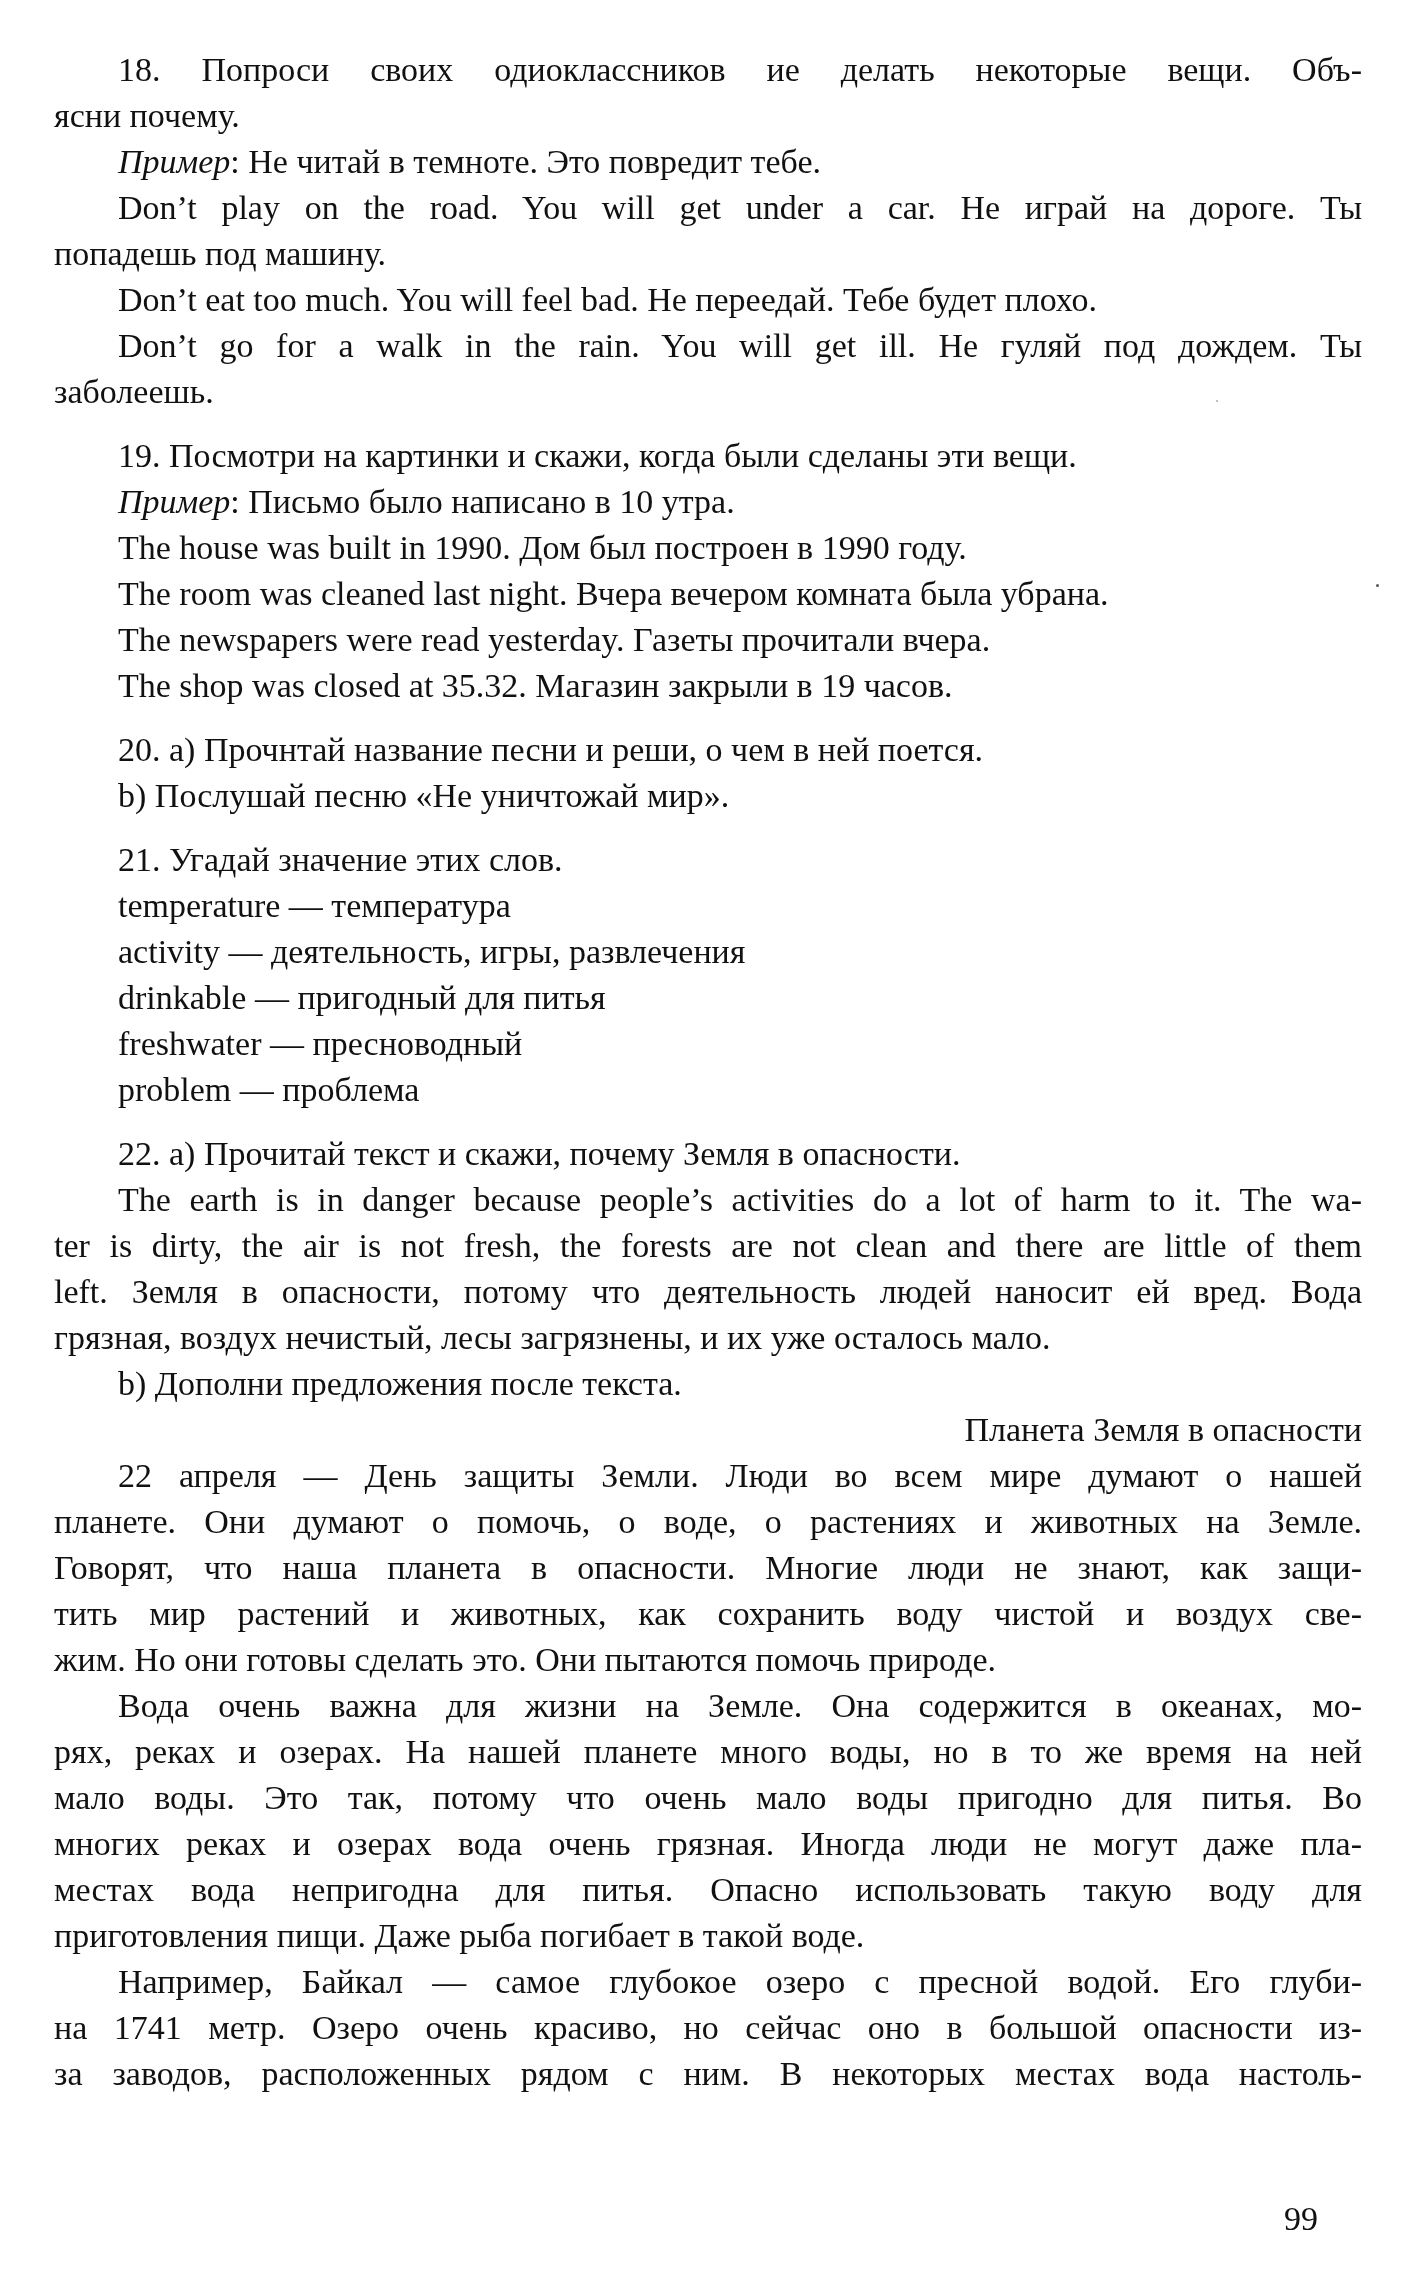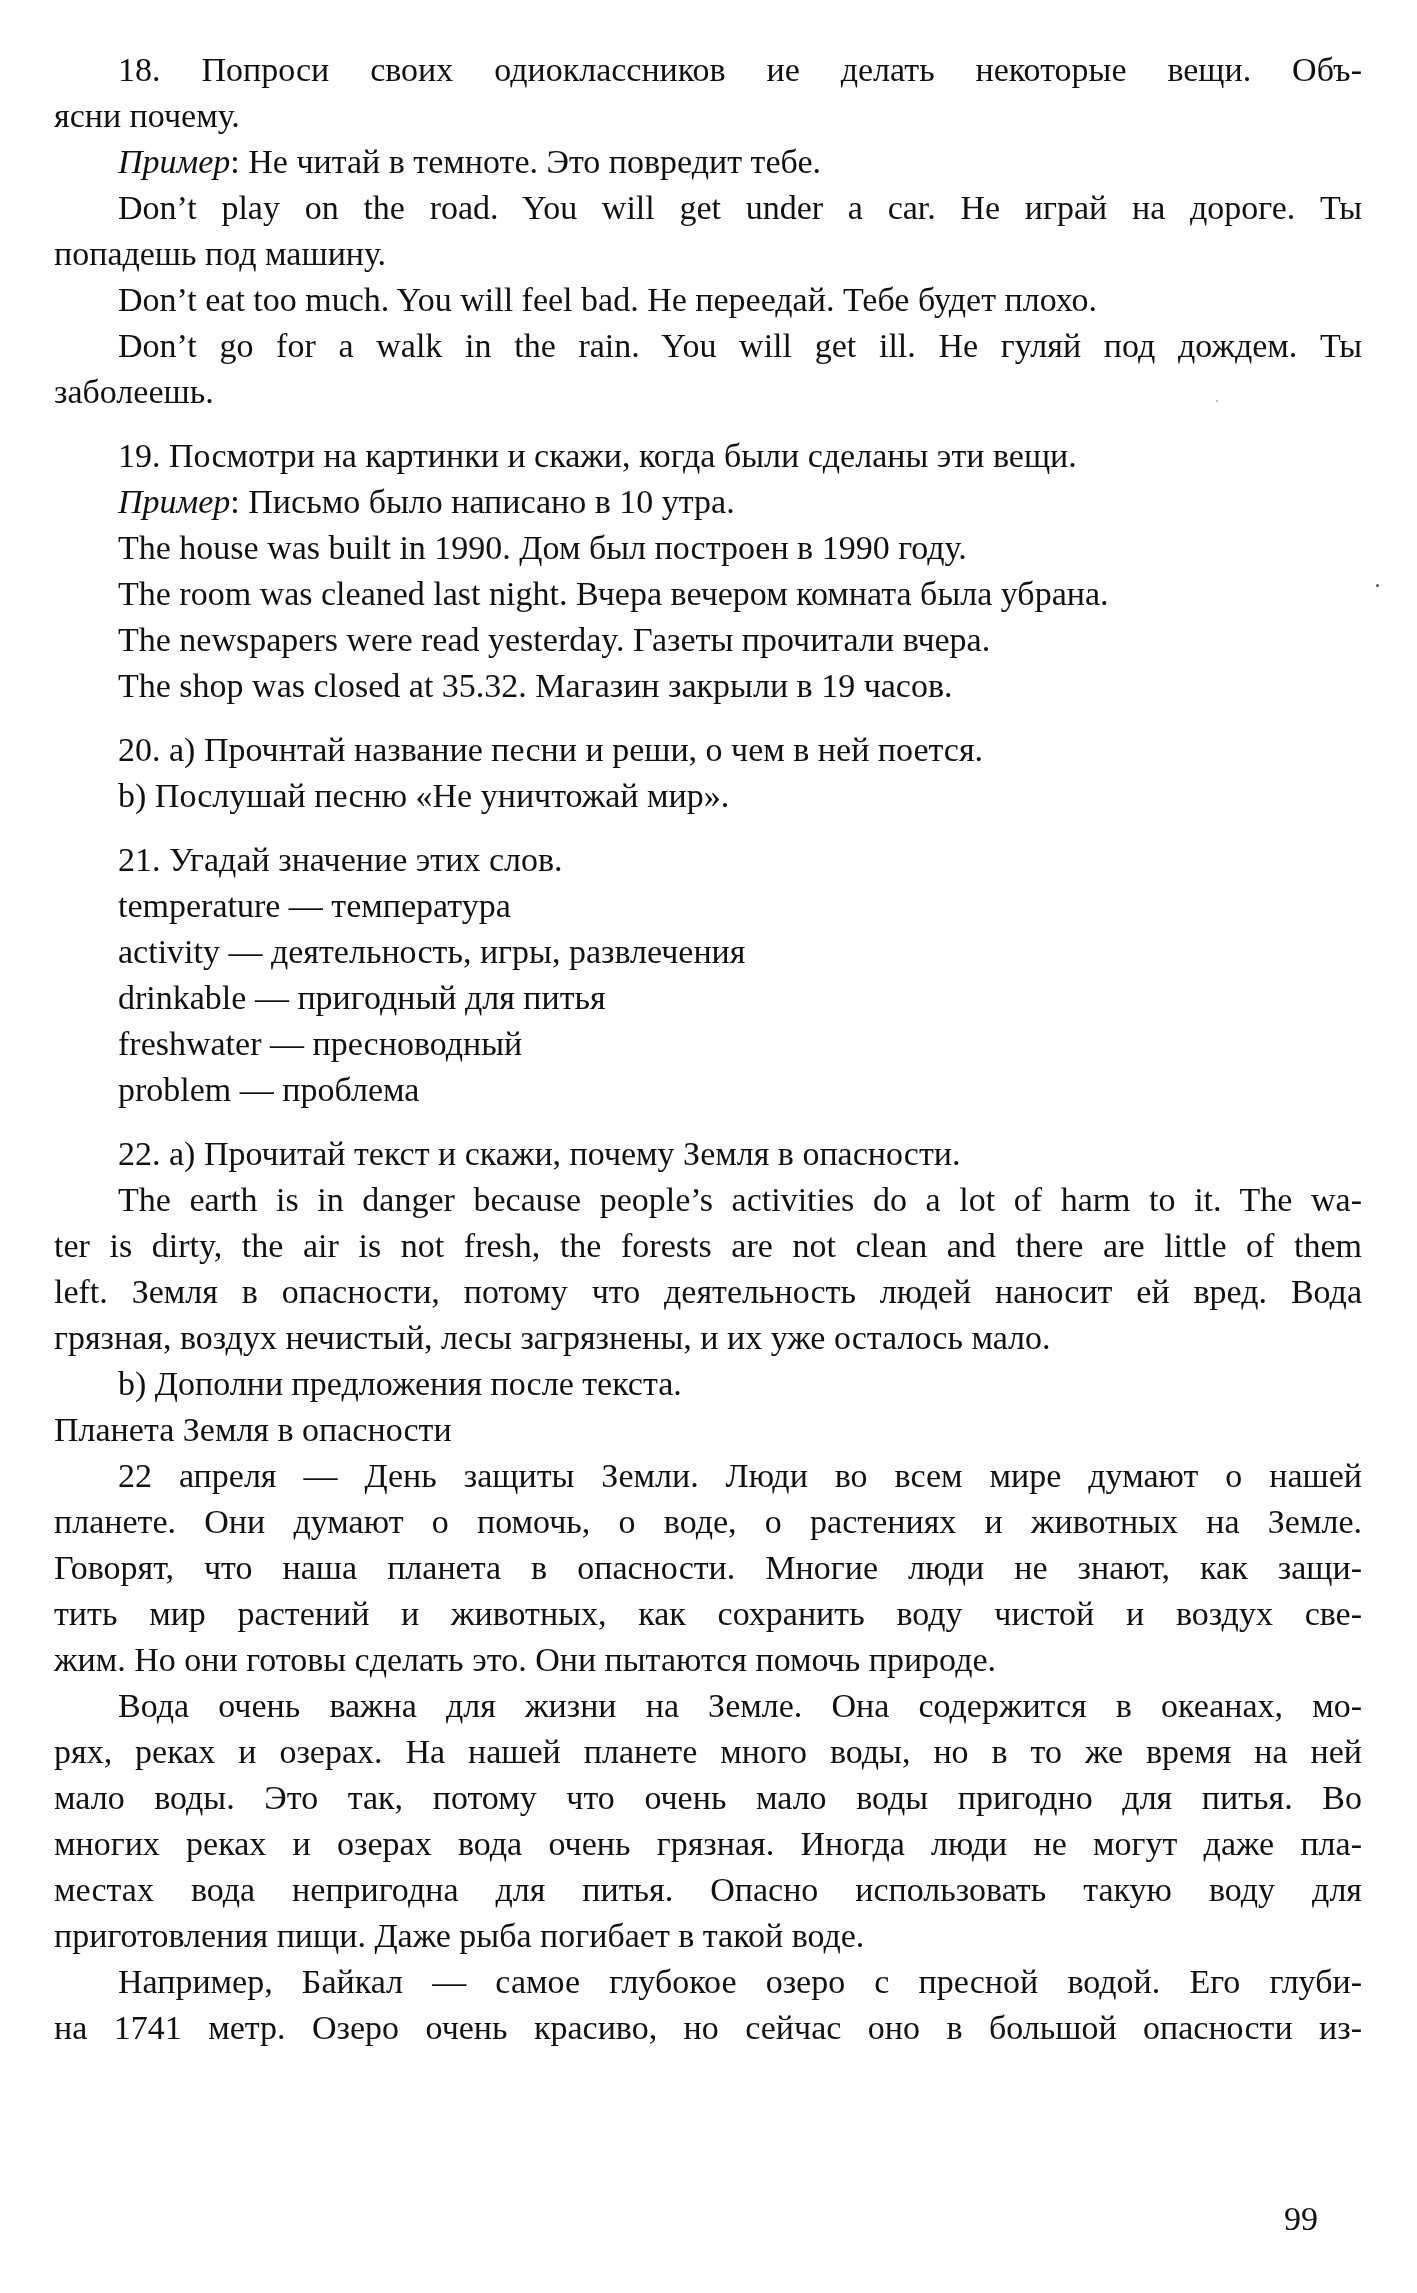--- a/index.html
+++ b/index.html
@@ -5,21 +5,21 @@
   html, body { margin: 0; padding: 0; background: #ffffff; }
   body { width: 1417px; height: 2293px; position: relative; overflow: hidden;
          font-family: "Liberation Serif", "DejaVu Serif", serif; color: #111; }
   .page { position: absolute; left: 54px; top: 47px; width: 1308px; }
   .ln { font-size: 34px; line-height: 46px; margin: 0; white-space: nowrap; }
   .just { text-align: justify; text-align-last: justify; white-space: normal; }
   .ind { text-indent: 64px; }
   .b { font-weight: normal; }
   .i { font-style: italic; }
   .gap { margin-top: 18px; }
-  .center { text-align: left; }
+  .center { text-align: right; }
   .pnum { position: absolute; left: 1284px; top: 2196px; font-size: 34px; line-height: 46px; }
   .dot1 { position: absolute; left: 1376px; top: 584px; width: 3px; height: 3px; background: #555; border-radius: 50%; }
   .dot2 { position: absolute; left: 1216px; top: 400px; width: 2px; height: 2px; background: #aaa; border-radius: 50%; }
 </style>
 </head>
 <body>
 
 <div class="page">
 
   <section>
@@ -73,18 +73,19 @@
 
     <p class="ln just ind">Вода очень важна для жизни на Земле. Она содержится в океанах, мо-</p>
     <p class="ln just">рях, реках и озерах. На нашей планете много воды, но в то же время на ней</p>
     <p class="ln just">мало воды. Это так, потому что очень мало воды пригодно для питья. Во</p>
     <p class="ln just">многих реках и озерах вода очень грязная. Иногда люди не могут даже пла-</p>
     <p class="ln just">местах вода непригодна для питья. Опасно использовать такую воду для</p>
     <p class="ln">приготовления пищи. Даже рыба погибает в такой воде.</p>
 
     <p class="ln just ind">Например, Байкал — самое глубокое озеро с пресной водой. Его глуби-</p>
     <p class="ln just">на 1741 метр. Озеро очень красиво, но сейчас оно в большой опасности из-</p>
+    <p class="ln just">за заводов, расположенных рядом с ним. В некоторых местах вода настоль-</p>
   </section>
 </div>
 
 <div class="pnum">99</div>
 <div class="dot1"></div>
 <div class="dot2"></div>
 
 </body></html>

